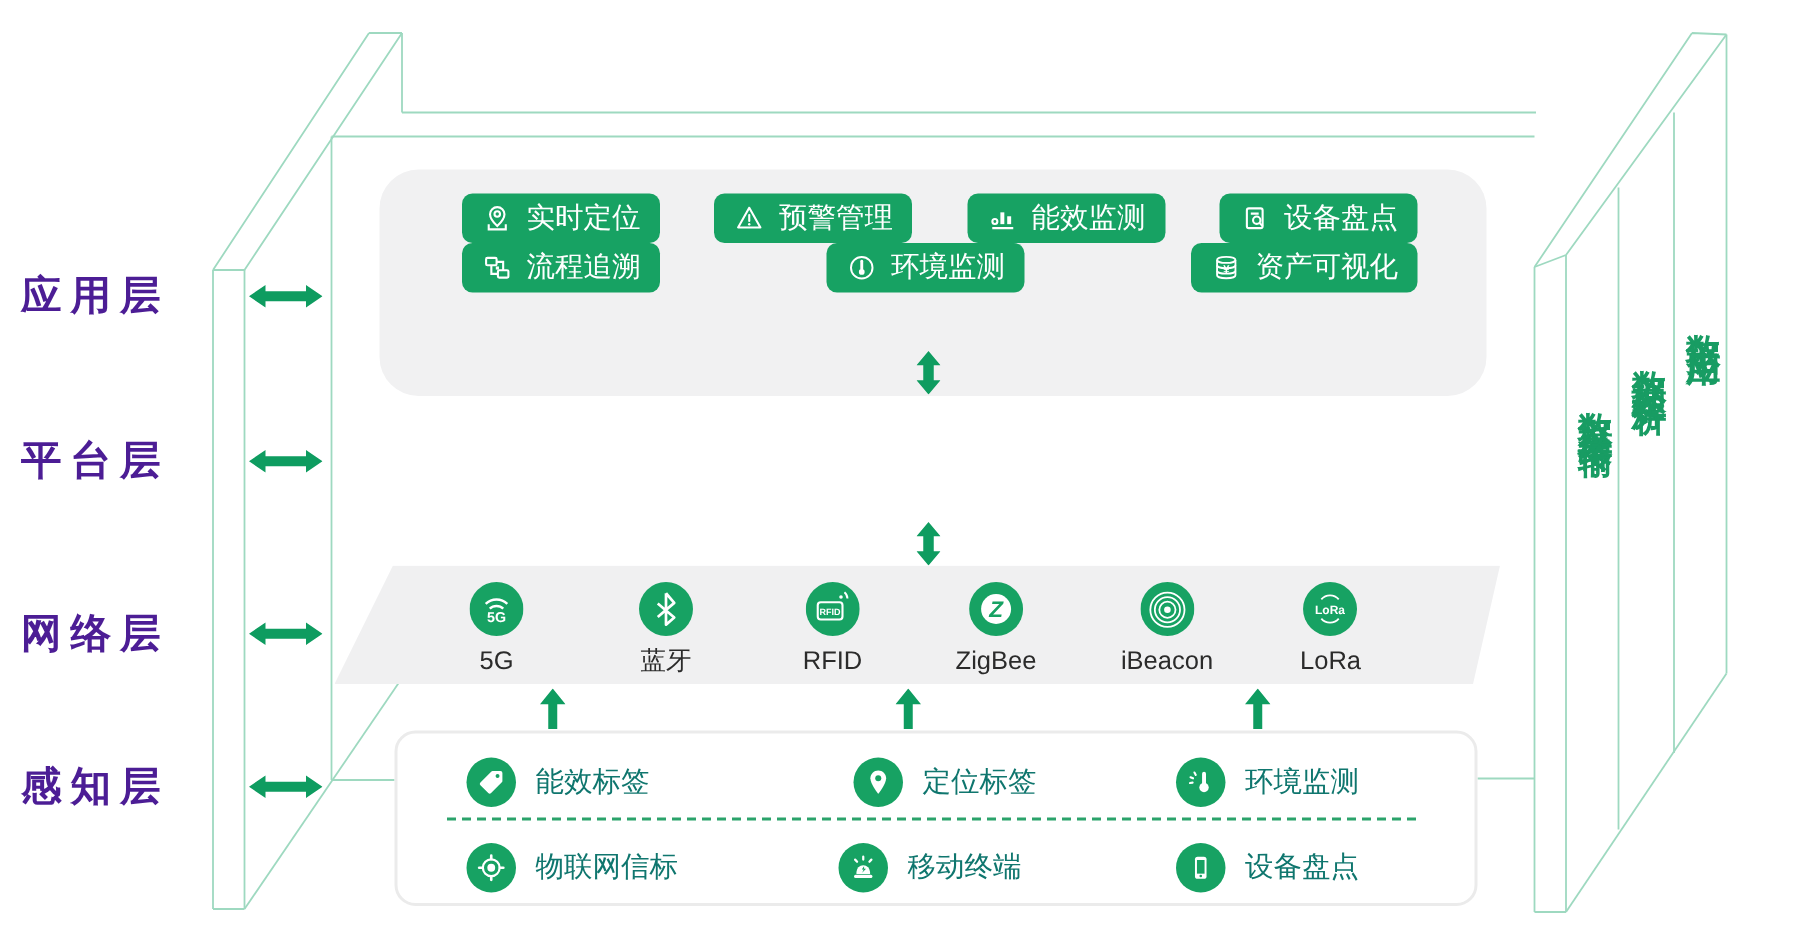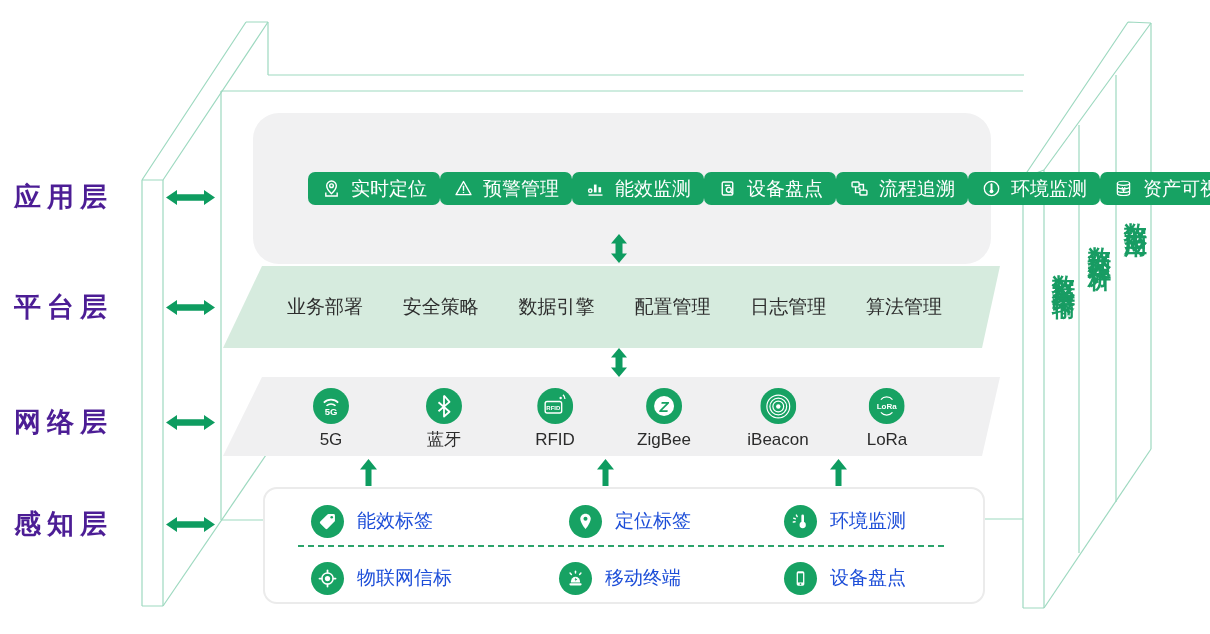--- a/index.html
+++ b/index.html
@@ -5,40 +5,40 @@
   html,body{margin:0;padding:0;background:#fff;}
   .stage{position:relative;width:1210px;height:634px;background:#ffffff;overflow:hidden;
          font-family:"Liberation Sans","DejaVu Sans",sans-serif;}
   .wire{position:absolute;left:0;top:0;z-index:0;}
   .layer-label{position:absolute;left:14px;z-index:3;font-size:27px;font-weight:700;color:#4c1d95;
                letter-spacing:6px;white-space:nowrap;line-height:34px;height:34px;}
   .harrow,.varrow,.uparrow{position:absolute;z-index:4;}
   
   .app-panel{position:absolute;left:253px;top:113px;width:738px;height:151px;background:#F1F1F2;
              border-radius:26px;z-index:2;box-sizing:border-box;padding:16px 46px 17px 55px;
-             display:flex;justify-content:space-between;}
+             display:flex;flex-direction:column;justify-content:flex-start;}
   .btn-row{display:flex;justify-content:space-between;align-items:center;}
   .btn{display:inline-flex;align-items:center;gap:9px;height:33px;padding:0 13px;border-radius:7px;
        background:#17A263;color:#fff;font-size:19px;line-height:33px;white-space:nowrap;}
   .btn svg{flex:0 0 auto;}
   
   .band{position:absolute;left:223px;width:777px;z-index:2;box-sizing:border-box;
         clip-path:polygon(39px 0, 100% 0, calc(100% - 18px) 100%, 0 100%);}
   .band--platform{top:266px;height:82px;background:#D6EBDE;display:flex;align-items:center;
                   justify-content:space-between;padding:0 58px 0 64px;font-size:19px;color:#2d2d2d;}
   .band--network{top:377px;height:79px;background:#F0F0F1;}
   .n-item{position:absolute;top:11px;transform:translateX(-50%);text-align:center;z-index:2;}
   .n-label{margin-top:3px;font-size:17px;color:#2b2b2b;line-height:18px;}
   
   .panel-bottom{position:absolute;left:263px;top:487px;width:722px;height:117px;background:#fff;
                 border:2px solid #EBEBEB;border-radius:14px;z-index:2;box-sizing:border-box;}
   .p-item{position:absolute;display:flex;align-items:center;gap:13px;height:34px;}
   .p-ico{width:33px;height:33px;border-radius:50%;background:#17A263;display:inline-flex;
          align-items:center;justify-content:center;}
-  .p-label{font-size:19px;color:#1d4ed8;white-space:nowrap;}
+  .p-label{font-size:19px;color:#0f766e;white-space:nowrap;}
   .divider{position:absolute;left:33px;top:56px;width:646px;border-top:2px dashed #2BA36B;}
   
   .vtext{position:absolute;writing-mode:vertical-rl;text-orientation:upright;z-index:3;
          font-size:23px;font-weight:700;color:#189C63;letter-spacing:4px;white-space:nowrap;}
 </style>
 </head>
 <body>
 
 <div class="stage">
 
@@ -161,28 +161,20 @@
     </div>
   </div>
 
   <svg class="varrow" style="left:611px;top:234px" width="16" height="29">
       <polygon points="8,0 16,9.5 11.5,9.5 11.5,19.5 16,19.5 8,29 0,19.5 4.5,19.5 4.5,9.5 0,9.5" fill="#0E9C60"></polygon>
     </svg>
   <svg class="varrow" style="left:611px;top:348px" width="16" height="29">
       <polygon points="8,0 16,9.5 11.5,9.5 11.5,19.5 16,19.5 8,29 0,19.5 4.5,19.5 4.5,9.5 0,9.5" fill="#0E9C60"></polygon>
     </svg>
 
-  <div class="band band--platform">
-    <span>业务部署</span>
-    <span>安全策略</span>
-    <span>数据引擎</span>
-    <span>配置管理</span>
-    <span>日志管理</span>
-    <span>算法管理</span>
-  </div>
 
   <div class="band band--network">
     <div class="n-item" style="left:108px">
       <svg width="36" height="36" viewBox="0 0 36 36">
           <circle cx="18" cy="18" r="18" fill="#17A263"></circle>
           <g fill="none" stroke="#fff" stroke-width="1.6">
             <path d="M10.8 14.6a10.2 10.2 0 0 1 14.4 0"></path>
             <path d="M13.5 17.8a6.4 6.4 0 0 1 9 0"></path>
           </g>
           <text x="18" y="26.5" font-size="9.5" font-weight="bold" fill="#fff" text-anchor="middle">5G</text>

